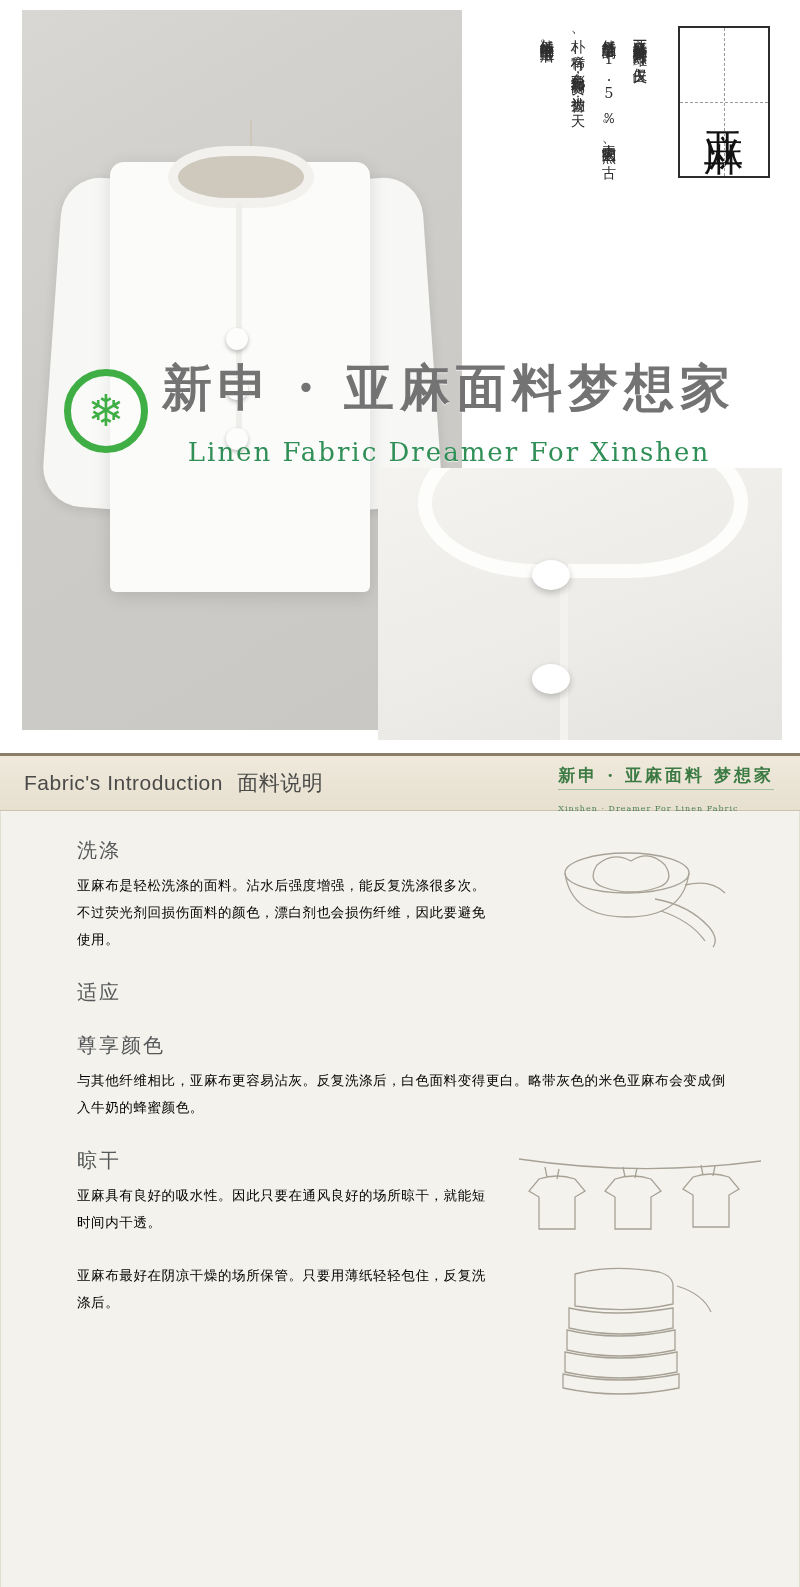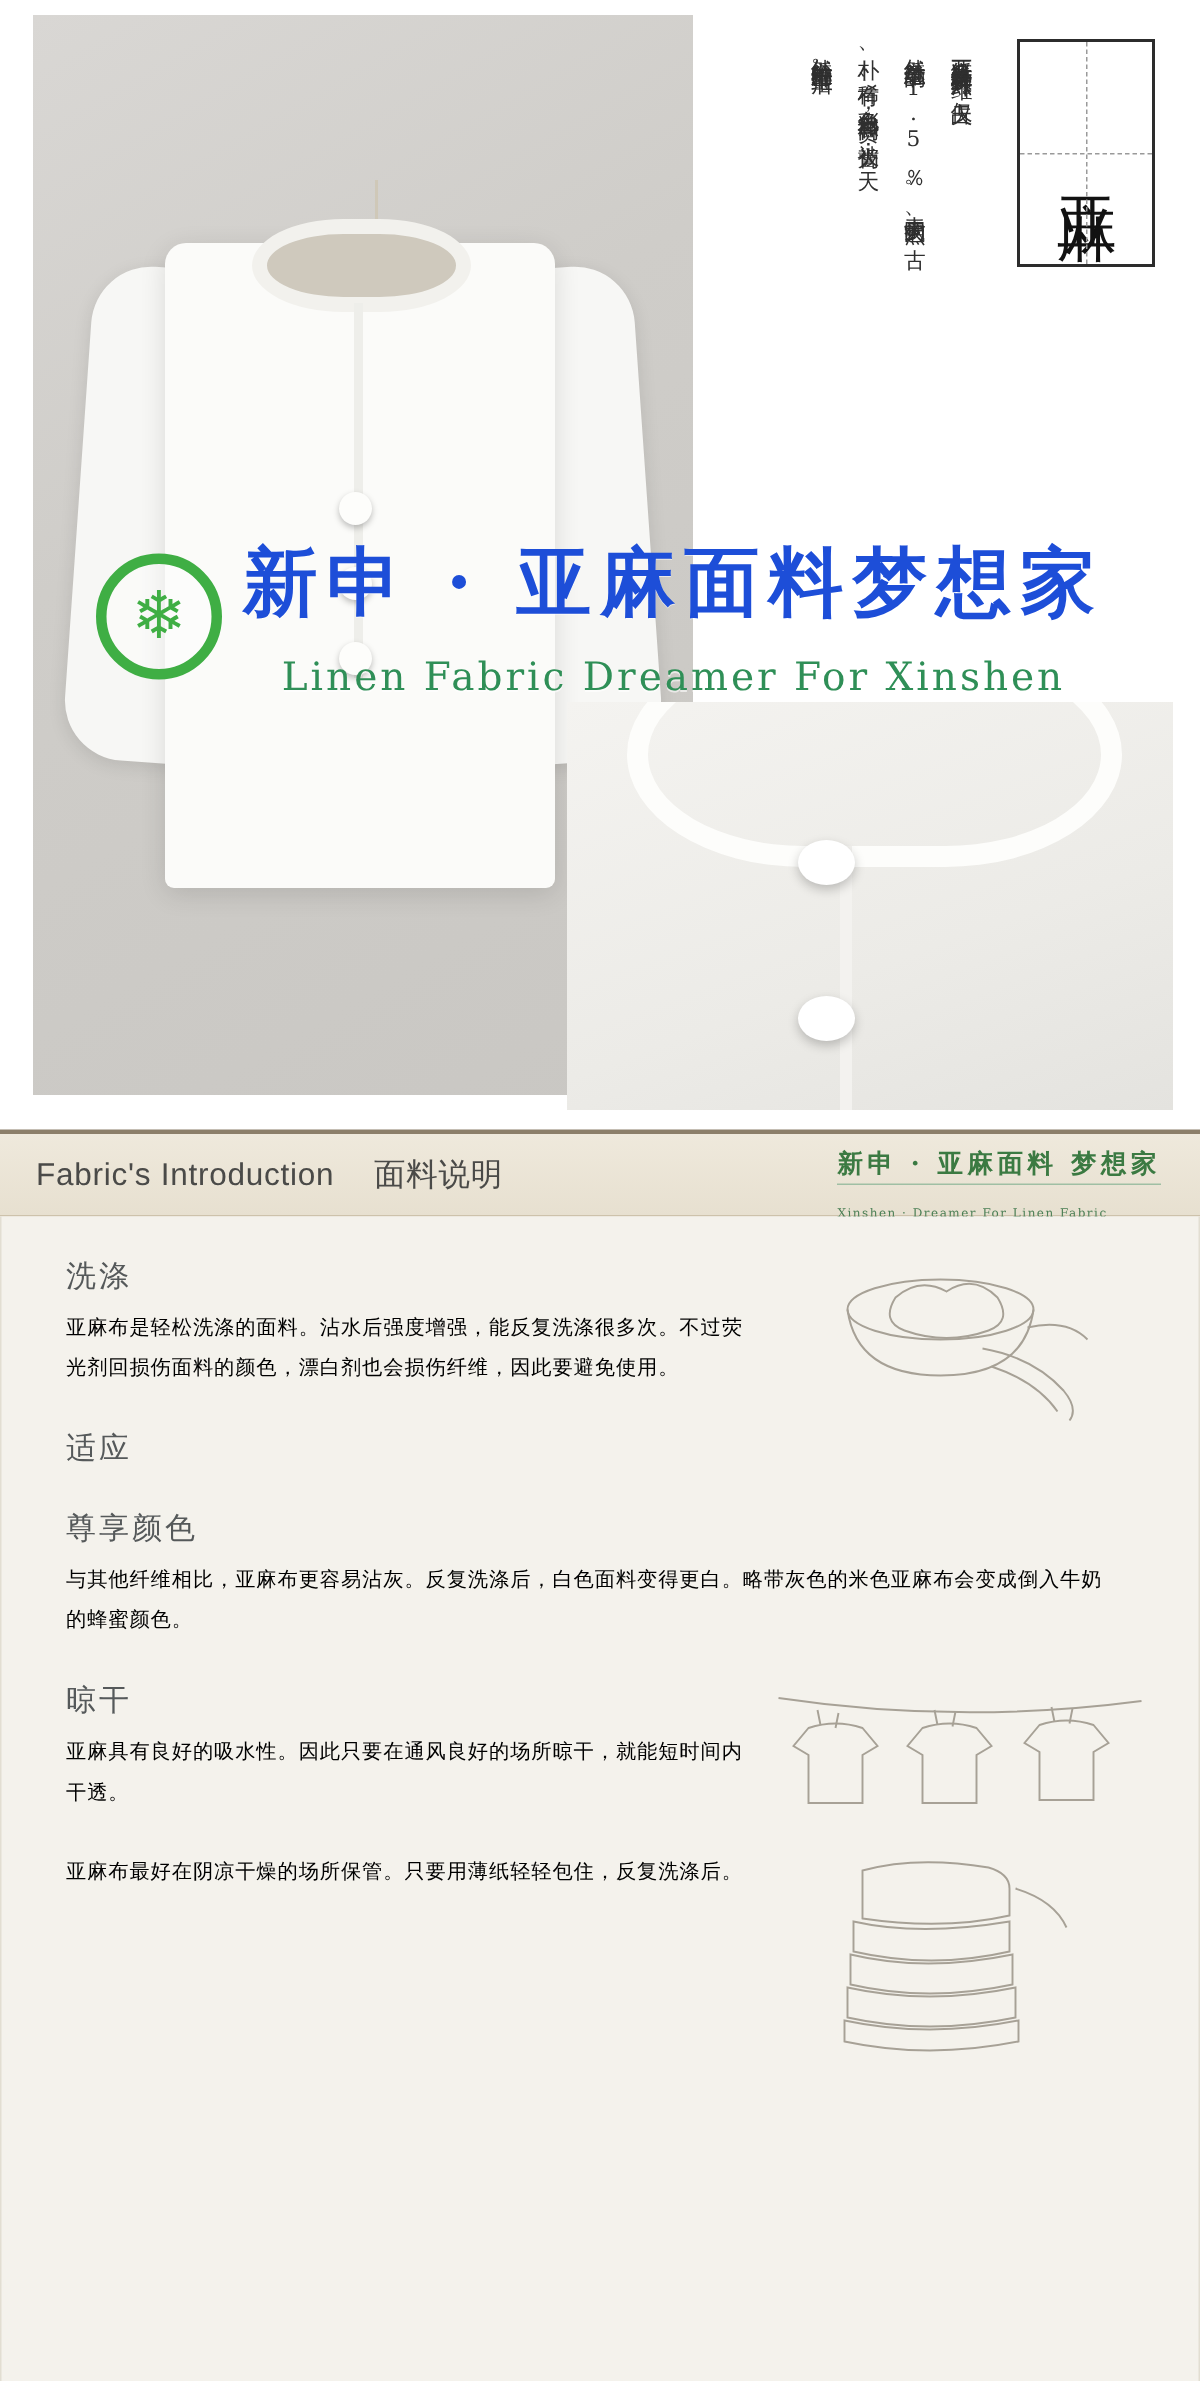--- a/index.html
+++ b/index.html
@@ -214,21 +214,21 @@
     width:46px;height:46px;
     color:#3fae44;
     font-size:44px;
     line-height:46px;
     text-align:center;
   }
   .wm-cn{
     font-family:"DejaVu Serif", serif;
     font-size:50px;
     font-weight:bold;
-    color:#1d4ed8;
+    color:#737373;
     letter-spacing:6px;
     text-shadow:0 1px 0 rgba(255,255,255,.6);
   }
   .wm-en{
     font-family:"DejaVu Serif", serif;
     font-size:26px;
     color:#2f8f57;
     letter-spacing:2px;
     margin-top:15px;
     text-shadow:0 1px 0 rgba(255,255,255,.6);
@@ -245,21 +245,21 @@
     display:flex;
     align-items:center;
   }
   .header-title{
     margin-left:24px;
     font-size:21px;
     color:#4a4a48;
     letter-spacing:.5px;
     font-family:"Liberation Sans", sans-serif;
   }
-  .header-title .cn{font-family:"DejaVu Serif", serif;margin-left:20px;}
+  .header-title .cn{font-family:"DejaVu Serif", serif;margin-left:8px;}
   .header-brand{
     position:absolute;
     right:26px; top:8px;
     text-align:left;
   }
   .header-brand .hb-cn{
     font-family:"DejaVu Serif", serif;
     font-size:17px;
     font-weight:bold;
     color:#3b7a42;
@@ -279,21 +279,21 @@
   .content{
     background:#f4f2ec;
     padding:26px 0 40px 0;
     position:relative;
     min-height:760px;
     border-left:1px solid #e2ded2;
     border-right:1px solid #e2ded2;
   }
   .block{
     position:relative;
-    padding:0 300px 0 43px;
+    padding:0 300px 0 76px;
     margin-bottom:26px;
   }
   .block.wide{padding-right:60px;}
   .block h3{
     margin:0 0 8px 0;
     font-family:"DejaVu Serif", serif;
     font-size:20px;
     font-weight:normal;
     color:#55595a;
     letter-spacing:2px;

